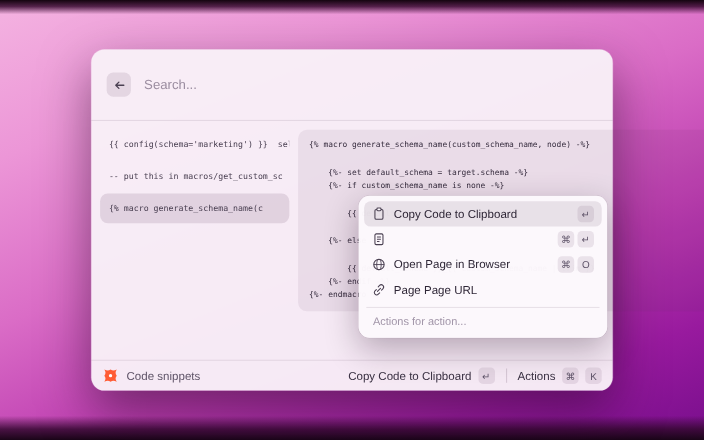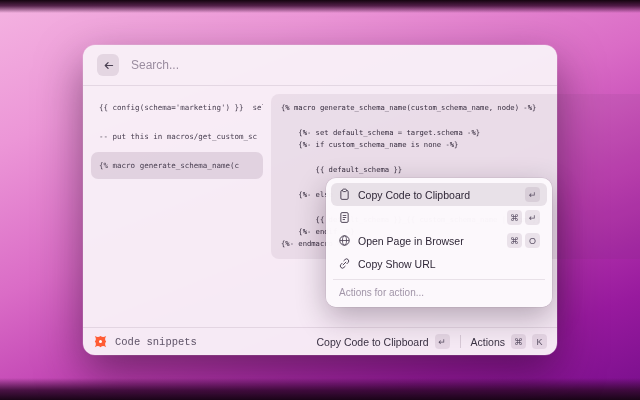--- a/index.html
+++ b/index.html
@@ -9,21 +9,21 @@
   .bg-top{position:absolute;top:0;left:0;right:0;height:13px;
     background:linear-gradient(180deg,#14040f 0%,rgba(56,10,48,.85) 45%,rgba(80,14,70,0) 100%);}
   .bg-bottom{position:absolute;bottom:0;left:0;right:0;height:22px;
     background:linear-gradient(0deg,#1a0518 0%,rgba(52,8,48,.85) 45%,rgba(90,14,80,0) 100%);}
 
   .window{position:absolute;left:83px;top:45px;width:474px;height:310px;
     background:rgba(248,240,247,.97);border-radius:12px;
     box-shadow:0 18px 45px rgba(35,5,35,.5),0 0 0 .5px rgba(255,255,255,.35);
     display:flex;flex-direction:column;}
 
-  .header{height:40px;display:flex;align-items:center;padding:0 14px;gap:12px;flex:0 0 auto;}
+  .header{height:40px;display:flex;align-items:center;padding:12px 14px;gap:12px;flex:0 0 auto;}
   .back-btn{width:22px;height:22px;border:none;border-radius:6px;background:rgba(95,60,95,.13);
     display:flex;align-items:center;justify-content:center;padding:0;cursor:pointer;}
   .search-text{color:#9b8da0;font-size:12px;}
 
   .divider{height:1px;background:rgba(60,30,60,.1);flex:0 0 auto;}
 
   .content{flex:1;display:flex;padding:8px;gap:8px;min-height:0;}
   .list{width:172px;flex:0 0 auto;display:flex;flex-direction:column;gap:2px;}
   .list-item{font-family:"DejaVu Sans Mono",monospace;font-size:7.5px;color:#463c4e;
     padding:9px 8px;border-radius:7px;white-space:pre;overflow:hidden;cursor:pointer;}
@@ -42,21 +42,21 @@
   .menu-item.selected{background:rgba(104,66,104,.13);}
   .mi-icon{width:13px;height:13px;flex:0 0 auto;display:flex;align-items:center;justify-content:center;}
   .keys{margin-left:auto;display:flex;gap:3px;}
   .key{min-width:15px;height:15px;padding:0 3px;border-radius:4px;background:rgba(104,76,108,.12);
     color:#5e5368;font-size:9px;display:flex;align-items:center;justify-content:center;box-sizing:border-box;}
   .menu-divider{height:1px;background:rgba(60,30,60,.1);margin:4px 2px 0 2px;}
   .menu-search{padding:7px 8px 4px 8px;color:#a195a8;font-size:10px;}
 
   .footer{flex:0 0 auto;height:27px;border-top:1px solid rgba(60,30,60,.1);
     display:flex;align-items:center;padding:0 10px;gap:7px;font-size:10.5px;}
-  .footer-app{color:#5f5468;font-family:Liberation Mono, monospace;}
+  .footer-app{color:#5f5468;}
   .footer-right{margin-left:auto;display:flex;align-items:center;gap:6px;color:#3b3244;}
   .footer-sep{width:1px;height:13px;background:rgba(60,30,60,.16);margin:0 4px;}
 </style>
 </head>
 <body>
 
 <div class="bg">
   <div class="bg-top"></div>
   <div class="bg-bottom"></div>
 </div>
@@ -138,21 +138,21 @@
         </span>
     </div>
     <div class="menu-item">
       <span class="mi-icon">
         <svg width="13" height="13" viewBox="0 0 16 16">
             <path d="M6.3 9.7 L9.7 6.3" fill="none" stroke="#4a4052" stroke-width="1.2" stroke-linecap="round"></path>
             <path d="M7.2 4.6 L8.7 3.1 a2.6 2.6 0 0 1 3.7 3.7 L10.9 8.3" fill="none" stroke="#4a4052" stroke-width="1.2" stroke-linecap="round"></path>
             <path d="M8.8 11.4 L7.3 12.9 a2.6 2.6 0 0 1 -3.7-3.7 L5.1 7.7" fill="none" stroke="#4a4052" stroke-width="1.2" stroke-linecap="round"></path>
           </svg>
       </span>
-      <span class="mi-label">Copy Show URL</span>
+      <span class="mi-label">Page Page URL</span>
       <span class="keys"></span>
     </div>
     <div class="menu-divider"></div>
     <div class="menu-search">Actions for action...</div>
   </div>
 
   <div class="footer">
     <span style="display:flex">
       <svg width="15" height="15" viewBox="0 0 24 24">
           <path d="M3 3 C7 5.2 9 5.2 12 3 C15 5.2 17 5.2 21 3 C18.8 7 18.8 9 21 12 C18.8 15 18.8 17 21 21 C17 18.8 15 18.8 12 21 C9 18.8 7 18.8 3 21 C5.2 17 5.2 15 3 12 C5.2 9 5.2 7 3 3 Z" fill="#ff5c35"></path>

